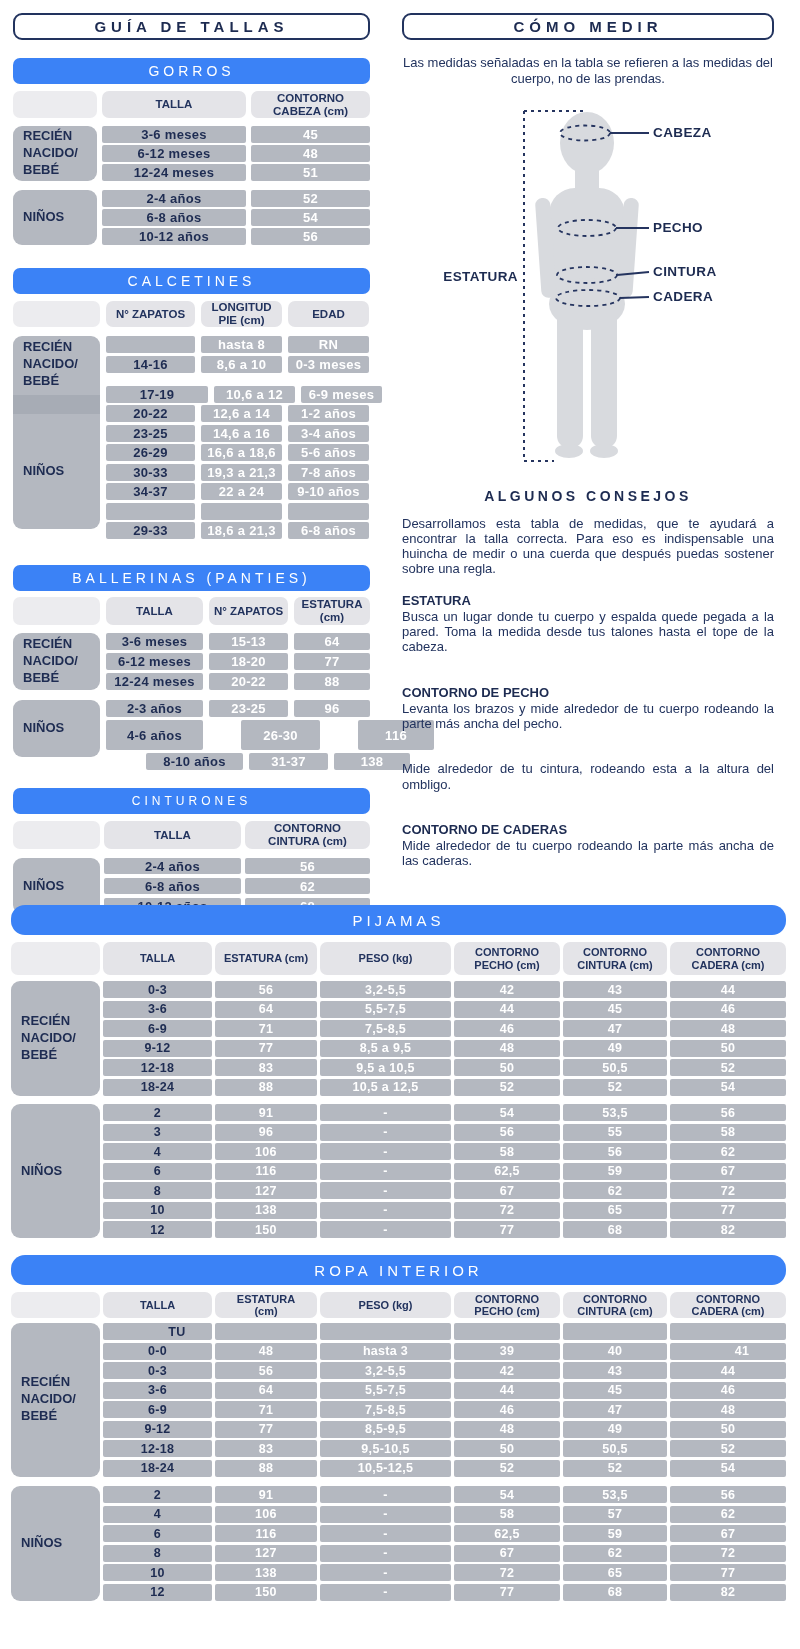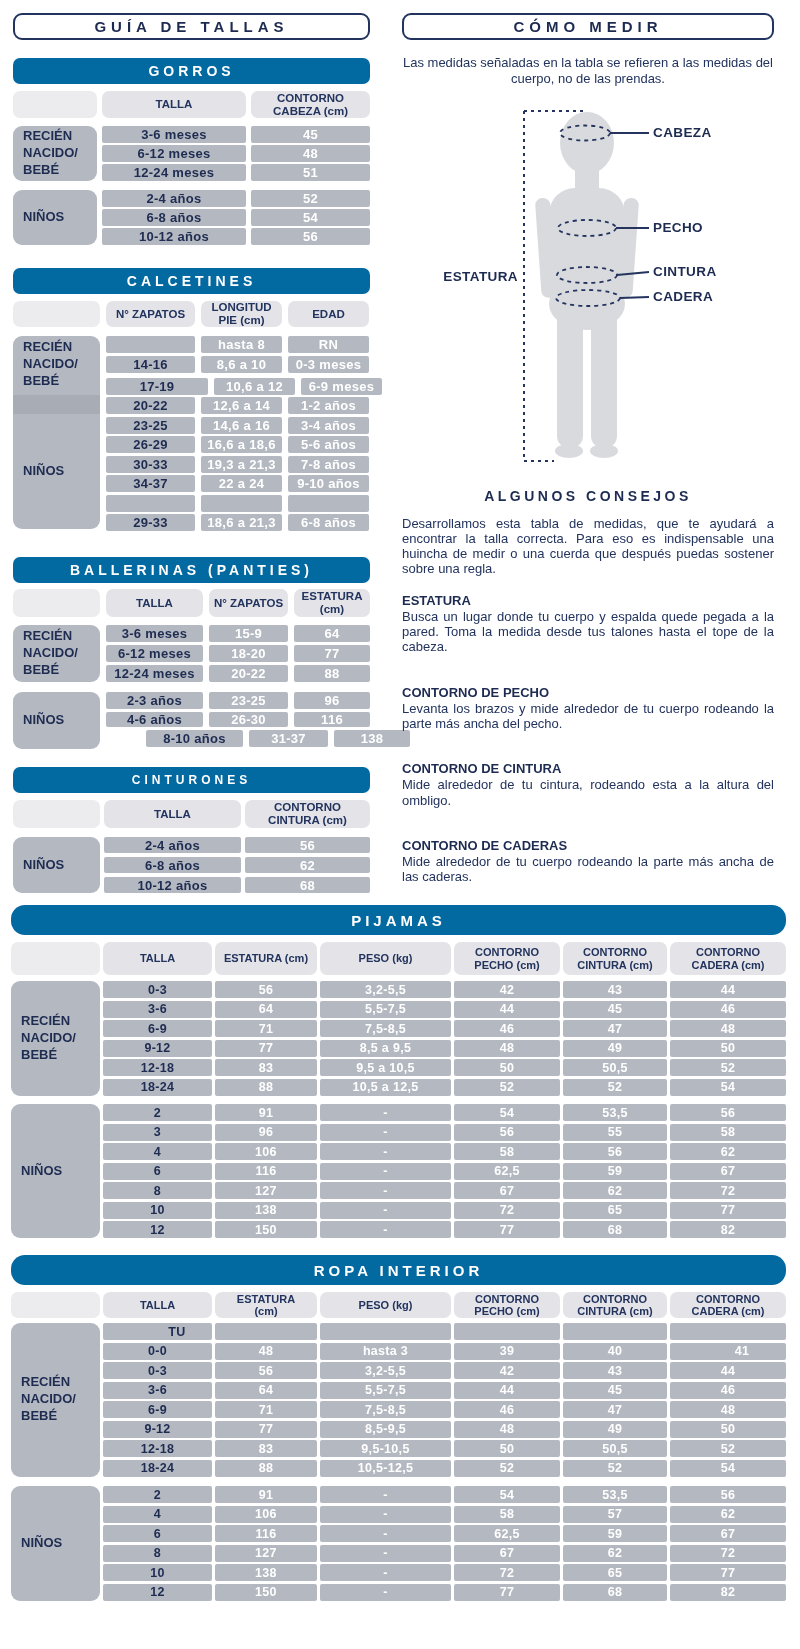--- a/index.html
+++ b/index.html
@@ -20,21 +20,21 @@
   
   .tbl { width:100%; }
   #t-gorros      { margin-top:18px; }
   #t-calcetines  { margin-top:23px; }
   #t-ballerinas  { margin-top:26px; }
   #t-cinturones  { margin-top:18px; }
   #t-pijamas       { position:absolute; left:11px; top:905px;  width:775px; }
   #t-ropa_interior { position:absolute; left:11px; top:1255px; width:775px; }
 
   .tbar {
-    background:#0369a1; color:#fff; font-weight:bold; letter-spacing:4px;
+    background:#3b82f6; color:#fff; font-weight:normal; letter-spacing:4px;
     display:flex; align-items:center; justify-content:center;text-align:right;
   }
   .thead { display:flex; }
   .corner { background:#ececef; border-radius:7px; flex:none; }
   .hcell {
     background:#e4e4e8; border-radius:7px; flex:none;
     display:flex; align-items:center; justify-content:center; text-align:center;
     font-weight:bold; color:#22335e; line-height:1.12; padding:1px 2px;
     white-space:pre-line;
   }
@@ -145,21 +145,21 @@
           <div class="lblock lcont" style="height: 192.5px;"><div class="lseg seg-top" style="height: 58.5px;">RECIÉN
 NACIDO/
 BEBÉ</div><div class="lseg ldivider" style="height: 19.5px;"></div><div class="lseg" style="height: 114.5px;">NIÑOS</div></div>
         </div>
         <div class="rows">
           <div class="trow" style="height: 17px; margin-bottom: 2.5px;">
             <div class="cell c0" style="width: 89px; margin-right: 6px;"></div>
             <div class="cell cv" style="width: 81px; margin-right: 6px;">hasta 8</div>
             <div class="cell cv" style="width: 81px;">RN</div>
           </div>
-          <div class="trow" style="height: 17px; margin-bottom: 5px; text-align: right;">
+          <div class="trow" style="height: 17px; margin-bottom: 13px; text-align: right;">
             <div class="cell c0" style="width: 89px; margin-right: 6px;">14-16</div>
             <div class="cell cv" style="width: 81px; margin-right: 6px;">8,6 a 10</div>
             <div class="cell cv" style="width: 81px;">0-3 meses</div>
           </div>
           <div class="trow" style="height: 17px; margin-bottom: 2.5px;">
             <div class="cell c0" style="width: 102px; margin-right: 6px;">17-19</div>
             <div class="cell cv" style="width: 81px; margin-right: 6px;">10,6 a 12</div>
             <div class="cell cv" style="width: 81px;">6-9 meses</div>
           </div>
           <div class="trow" style="height: 17px; margin-bottom: 2.5px;">
@@ -212,39 +212,39 @@
       <div class="tb" style="margin-top: 8px;">
         <div class="lcol" style="width: 87px; margin-right: 6px;">
           <div class="lblock" style="height: 57px; margin-bottom: 10px;">RECIÉN
 NACIDO/
 BEBÉ</div>
           <div class="lblock" style="height: 57px;">NIÑOS</div>
         </div>
         <div class="rows">
           <div class="trow" style="height: 17px; margin-bottom: 3px;">
             <div class="cell c0" style="width: 97px; margin-right: 6px;">3-6 meses</div>
-            <div class="cell cv" style="width: 79px; margin-right: 6px;">15-9</div>
+            <div class="cell cv" style="width: 79px; margin-right: 6px;">15-13</div>
             <div class="cell cv" style="width: 76px;">64</div>
           </div>
           <div class="trow" style="height: 17px; margin-bottom: 3px;">
             <div class="cell c0" style="width: 97px; margin-right: 6px;">6-12 meses</div>
             <div class="cell cv" style="width: 79px; margin-right: 6px;">18-20</div>
             <div class="cell cv" style="width: 76px;">77</div>
           </div>
           <div class="trow" style="height: 17px; margin-bottom: 10px;">
             <div class="cell c0" style="width: 97px; margin-right: 6px;">12-24 meses</div>
             <div class="cell cv" style="width: 79px; margin-right: 6px;">20-22</div>
             <div class="cell cv" style="width: 76px;">88</div>
           </div>
           <div class="trow" style="height: 17px; margin-bottom: 3px;">
             <div class="cell c0" style="width: 97px; margin-right: 6px;">2-3 años</div>
             <div class="cell cv" style="width: 79px; margin-right: 6px;">23-25</div>
             <div class="cell cv" style="width: 76px;">96</div>
           </div>
-          <div class="trow" style="height: 15px; margin-bottom: 3px;">
+          <div class="trow" style="height: 30px; margin-bottom: 3px; gap: 32px;">
             <div class="cell c0" style="width: 97px; margin-right: 6px;">4-6 años</div>
             <div class="cell cv" style="width: 79px; margin-right: 6px;">26-30</div>
             <div class="cell cv" style="width: 76px;">116</div>
           </div>
           <div class="trow" style="height: 17px; margin-bottom: 0px;">
             <div class="cell c0" style="width: 97px; margin-right: 6px; margin-left: 40px;">8-10 años</div>
             <div class="cell cv" style="width: 79px; margin-right: 6px;">31-37</div>
             <div class="cell cv" style="width: 76px;">138</div>
           </div>
         </div>
@@ -335,21 +335,20 @@
   <div id="tips">
       <div class="tip">
         <div class="tip-h">ESTATURA</div>
         <div class="tip-b">Busca un lugar donde tu cuerpo y espalda quede pegada a la pared. Toma la medida desde tus talones hasta el tope de la cabeza.</div>
       </div>
       <div class="tip">
         <div class="tip-h">CONTORNO DE PECHO</div>
         <div class="tip-b">Levanta los brazos y mide alrededor de tu cuerpo rodeando la parte más ancha del pecho.</div>
       </div>
       <div class="tip">
-        <div class="tip-h">CONTORNO DE CINTURA</div>
         <div class="tip-b">Mide alrededor de tu cintura, rodeando esta a la altura del ombligo.</div>
       </div>
       <div class="tip">
         <div class="tip-h">CONTORNO DE CADERAS</div>
         <div class="tip-b">Mide alrededor de tu cuerpo rodeando la parte más ancha de las caderas.</div>
       </div>
     </div>
 </div>
 
 <section class="tbl wide" id="t-pijamas">

